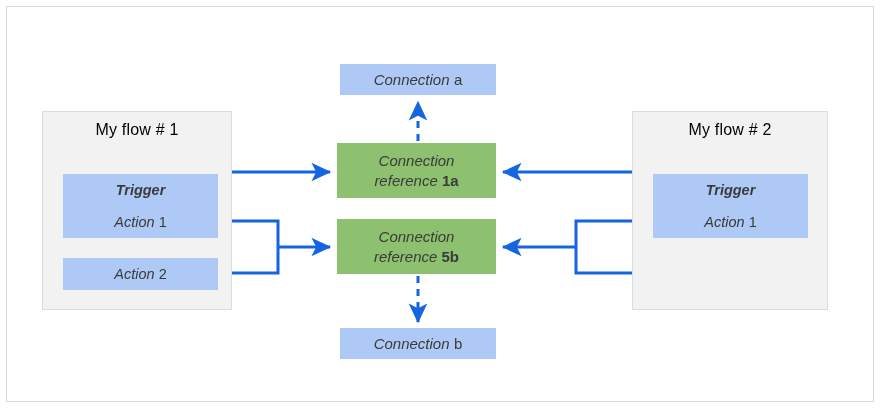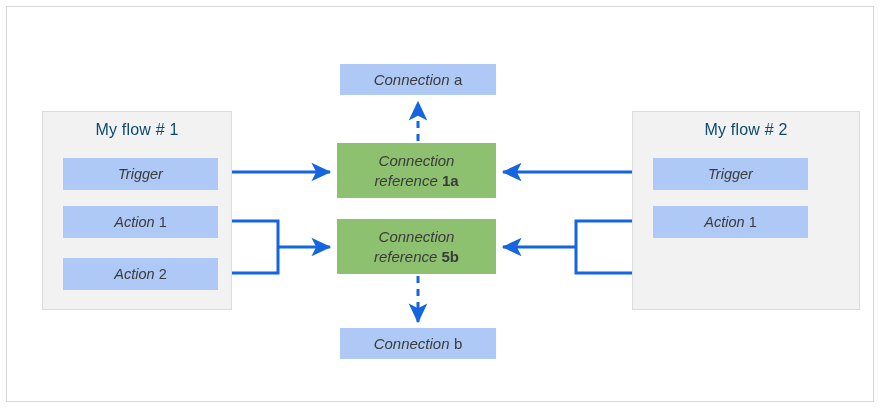--- a/index.html
+++ b/index.html
@@ -33,51 +33,51 @@
   }
 
   
   .flow-panel {
     position: absolute;
     background: #f2f2f2;
     border: 1px solid #dcdcdc;
     box-sizing: border-box;
   }
   #flow-left  { left: 42px;  top: 111px; width: 190px; height: 199px; }
-  #flow-right { left: 632px; top: 111px; width: 228px; height: 199px; }
+  #flow-right { left: 632px; top: 111px; width: 196px; height: 199px; }
 
   .flow-title {
     position: absolute;
     left: 0;
     top: 9px;
     width: 100%;
     text-align: center;
     font-size: 16px;
-    color: #0c4a6e;
+    color: #000000;
     letter-spacing: .2px;
   }
 
   .step-box {
     position: absolute;
     left: 20px;
     width: 155px;
     height: 32px;
     background: #aec9f5;
     color: #3b3b3b;
     font-size: 14.5px;
     font-style: italic;
     display: flex;
     align-items: center;
     justify-content: center;
     box-sizing: border-box;
   }
   .step-box .plain { font-style: normal; }
   .step-box .plain.sp { margin-left: .28em; }
 
-  .row-trigger { top: 46px; }
+  .row-trigger { top: 62px; font-weight: bold; }
   .row-a1      { top: 94px; }
   .row-a2      { top: 146px; }
 
   
   .conn-box {
     position: absolute;
     left: 340px;
     width: 156px;
     height: 31px;
     background: #aec9f5;

